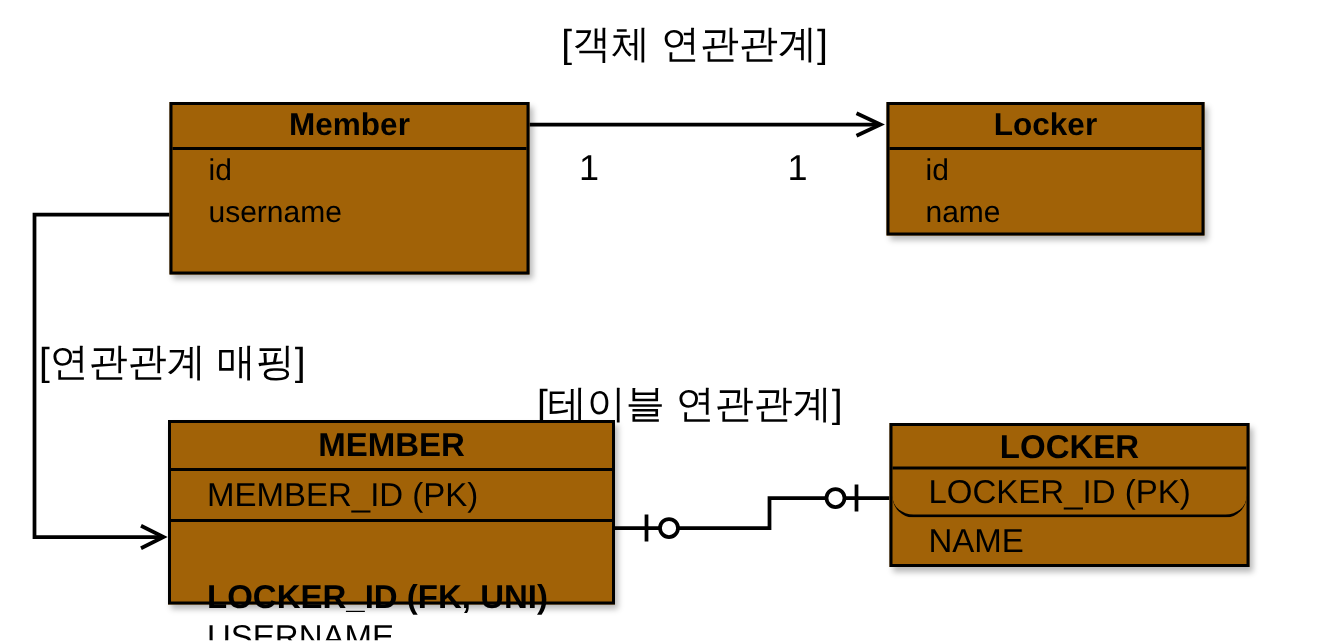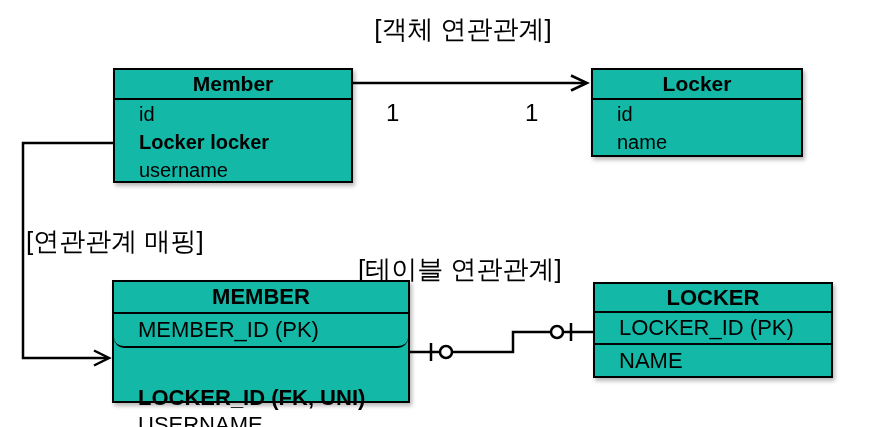--- a/index.html
+++ b/index.html
@@ -20,21 +20,21 @@
     position: absolute;
     font-size: 26px;
     font-weight: 400;
     color: #000000;
     white-space: nowrap;
     letter-spacing: 0px;
   }
   .uml-box {
     position: absolute;
     box-sizing: border-box;
-    background: #14b8a6;
+    background: #a16207;
     border: 2px solid #000000;
     box-shadow: 2px 3px 4px rgba(0,0,0,0.28);
   }
   .uml-header {
     box-sizing: border-box;
     border-bottom: 2px solid #000000;
     text-align: center;
     font-weight: 700;
     display: flex;
     align-items: center;
@@ -83,39 +83,38 @@
 
   <div class="section-title" style="left:26px; top:224px;">[연관관계 매핑]</div>
 
   <div class="section-title" style="left:313px; top:12px; width:300px; text-align:center;">[객체 연관관계]</div>
 
   <div class="section-title" style="left:358px; top:252px;">[테이블 연관관계]</div>
 
   <div class="uml-box" style="left:113px; top:68px; width:240px; height:115px;">
     <div class="uml-header" style="height:30px;">Member</div>
     <div class="uml-row" style="height:28px;">id</div>
-    <div class="uml-row bold" style="height:28px;">Locker locker</div>
     <div class="uml-row" style="height:28px;">username</div>
   </div>
 
   <div class="uml-box" style="left:591px; top:68px; width:212px; height:89px;">
     <div class="uml-header" style="height:30px;">Locker</div>
     <div class="uml-row" style="height:28px;">id</div>
     <div class="uml-row" style="height:28px;">name</div>
   </div>
 
   <div class="mult-label" style="left:386px; top:99px;">1</div>
   <div class="mult-label" style="left:525px; top:99px;">1</div>
 
   <div class="uml-box" style="left:112px; top:280px; width:298px; height:123px;">
     <div class="uml-header" style="height:32px; font-size:22px;">MEMBER</div>
-    <div class="uml-row" style="height:34px; font-size:22px; border-bottom:2px solid #000;border-radius:10px;">MEMBER_ID (PK)</div>
+    <div class="uml-row" style="height:34px; font-size:22px; border-bottom:2px solid #000;">MEMBER_ID (PK)</div>
     <div class="uml-row bold" style="height:28px; font-size:22px;margin-top:36px;">LOCKER_ID (FK, UNI)</div>
     <div class="uml-row" style="height:25px; font-size:22px;">USERNAME</div>
   </div>
 
   <div class="uml-box" style="left:593px; top:282px; width:240px; height:96px;">
     <div class="uml-header" style="height:29px; font-size:22px;">LOCKER</div>
-    <div class="uml-row" style="height:32px; font-size:22px; border-bottom:2px solid #000;">LOCKER_ID (PK)</div>
+    <div class="uml-row" style="height:32px; font-size:22px; border-bottom:2px solid #000;border-radius:14px;">LOCKER_ID (PK)</div>
     <div class="uml-row" style="height:31px; font-size:22px;">NAME</div>
   </div>
 
 </div>
 
 </body></html>

